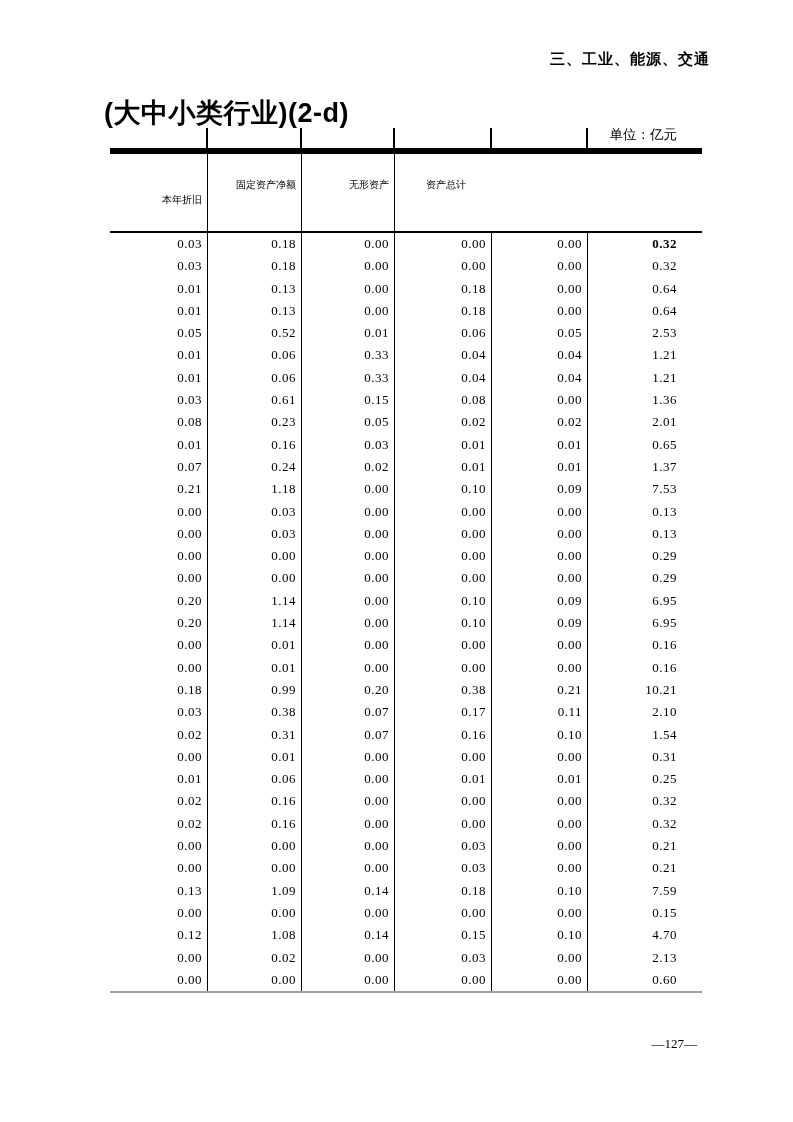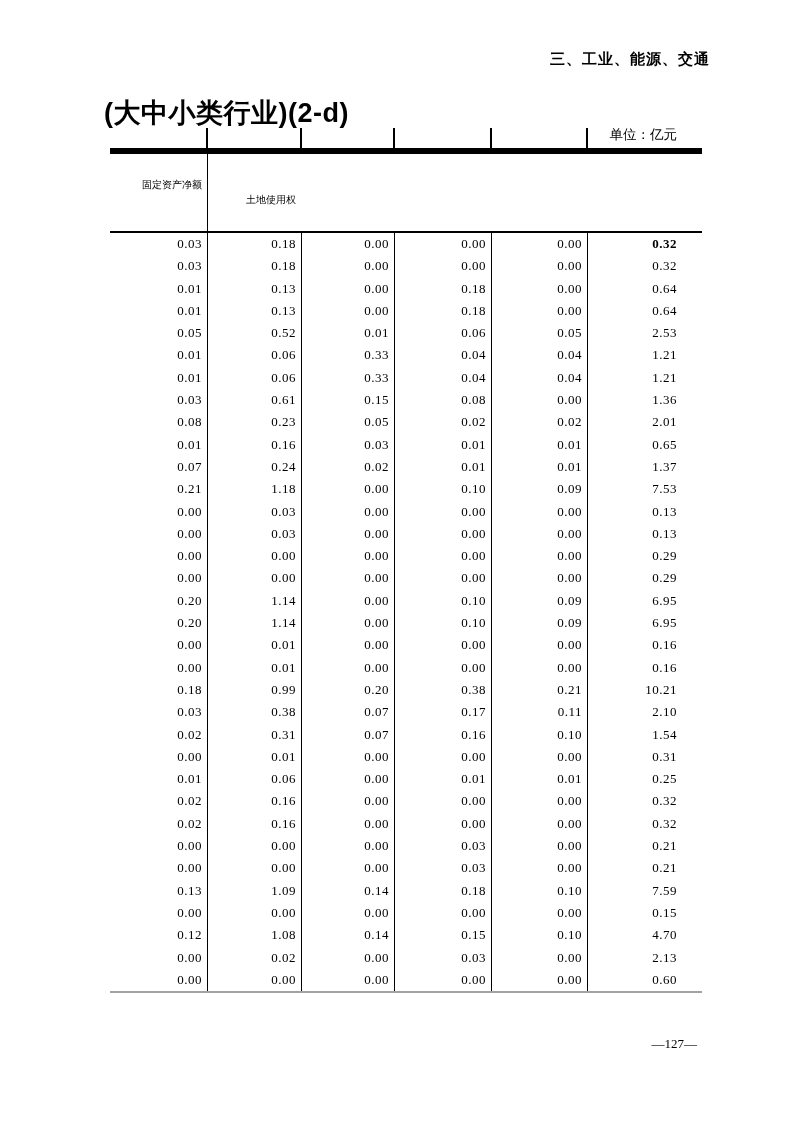--- a/index.html
+++ b/index.html
@@ -119,25 +119,31 @@
     <div class="unit-strip">
       <div class="vline v1"></div>
       <div class="vline v2"></div>
       <div class="vline v3"></div>
       <div class="vline v4"></div>
       <div class="vline v5"></div>
       <div class="unit-label">单位：亿元</div>
     </div>
 
     <div class="header-row">
+      <div class="header-cell low">
+        <span class="hlabel">本年折旧</span>
+      </div>
       <div class="header-cell">
         <span class="hlabel">固定资产净额</span>
       </div>
-      <div class="header-cell low">
-        <span class="hlabel">土地使用权</span>
+      <div class="header-cell">
+        <span class="hlabel">无形资产</span>
+      </div>
+      <div class="header-cell last">
+        <span class="hlabel">资产总计</span>
       </div>
     </div>
 
     <div class="tbody">
         <div class="trow">
           <div class="tcell">0.03</div>
           <div class="tcell">0.18</div>
           <div class="tcell">0.00</div>
           <div class="tcell">0.00</div>
           <div class="tcell">0.00</div>

